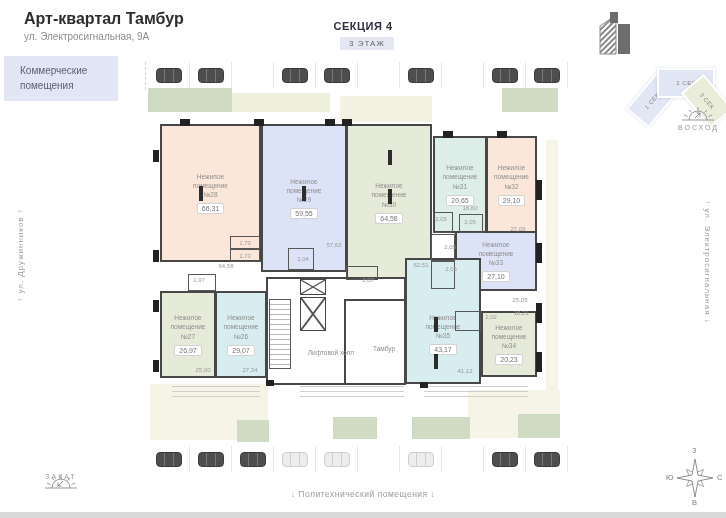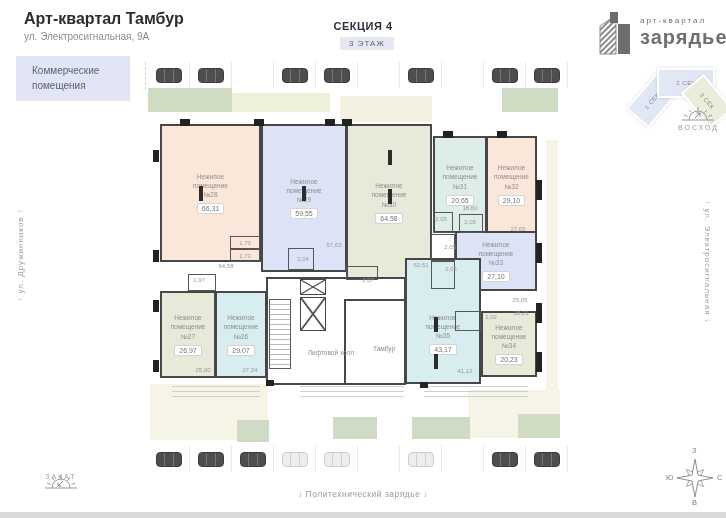--- a/index.html
+++ b/index.html
@@ -2,21 +2,21 @@
 <html><head>
 <meta charset="utf-8">
 <style>
   html,body{margin:0;padding:0;}
   body{width:726px;height:518px;position:relative;overflow:hidden;background:#fff;
        font-family:"Liberation Sans",sans-serif;}
   .abs{position:absolute;}
   
   #page-title{left:24px;top:10px;font-size:16px;font-weight:bold;color:#2d2d2d;}
   #page-subtitle{left:24px;top:31px;font-size:10px;color:#8d8d8d;}
-  #commercial-badge{left:16px;top:56px;width:98px;background:#e2e6f4;color:#5b6074;
+  #commercial-badge{left:4px;top:56px;width:98px;background:#e2e6f4;color:#5b6074;
        font-size:10px;line-height:1.45;padding:8px 0 8px 16px;}
   #section-title{left:300px;top:20px;width:126px;text-align:center;font-size:11px;
        font-weight:bold;color:#2e2e40;letter-spacing:.5px;}
   #floor-badge{left:340px;top:37px;background:#e5e8f2;color:#60646f;font-size:8px;
        padding:2px 9px;letter-spacing:1px;}
   
   #logo{left:596px;top:10px;width:122px;height:48px;}
   #logo-text{position:absolute;left:44px;top:6px;color:#6f6f6f;}
   #logo-top{font-size:8px;letter-spacing:2px;}
   #logo-bottom{font-size:20px;font-weight:bold;letter-spacing:1px;margin-top:1px;}
@@ -90,24 +90,20 @@
     <defs>
       <pattern id="st" width="4" height="4" patternUnits="userSpaceOnUse" patternTransform="rotate(45)">
         <rect width="4" height="4" fill="#fff"></rect>
           <rect width="2" height="4" fill="#8a8a8a"></rect>
       </pattern>
     </defs>
     <polygon points="4,16 20,5 20,44 4,44" fill="url(#st)" stroke="#8a8a8a" stroke-width="1"></polygon>
     <rect x="22" y="14" width="12" height="30" fill="#6d6d6d"></rect>
     <rect x="14" y="2" width="8" height="11" fill="#6d6d6d"></rect>
   </svg>
-  <div id="logo-text">
-    <div id="logo-top">арт-квартал</div>
-    <div id="logo-bottom">зарядье</div>
-  </div>
 </div>
 
 <div id="picker">
     <div class="sec sec1" style="">1 СЕК</div>
     <div class="sec sec2" style="">2 СЕК</div>
     <div class="sec sec3 active" style="">3 СЕК</div>
   </div>
 
 <svg class="abs" style="left:681px;top:104px;" width="34" height="20">
   <line x1="1" y1="16" x2="33" y2="16" stroke="#999" stroke-width="1"></line>
@@ -127,21 +123,21 @@
   <line x1="8" y1="6" x2="10.5" y2="8.5" stroke="#999"></line>
   <line x1="26" y1="6" x2="23.5" y2="8.5" stroke="#999"></line>
   <line x1="3" y1="11" x2="6.5" y2="12.5" stroke="#999"></line>
   <line x1="31" y1="11" x2="27.5" y2="12.5" stroke="#999"></line>
   <path d="M19 9 L14 14 M14 14 v-3.5 M14 14 h3.5" fill="none" stroke="#888"></path>
 </svg>
 <div class="abs sun-label" id="sunset">ЗАКАТ</div>
 
 <div class="vstreet" id="street-left">↑  ул. Дружинников  ↑</div>
 <div class="vstreet" id="street-right">↑  ул. Электросигнальная  ↓</div>
-<div class="abs" id="landmark-bottom">↓ Политехнический зарядье ↓</div>
+<div class="abs" id="landmark-bottom">↓ Политехнический помещения ↓</div>
 
 <div class="abs" id="compass">
   <svg width="58" height="60">
     <polygon points="37.5,21.5 34,30 37.5,38.5 29,35 20.5,38.5 24,30 20.5,21.5 29,25" fill="#fff" stroke="#a5a5a5" stroke-width="1"></polygon>
     <polygon points="29,11 32,27 47,30 32,33 29,49 26,33 11,30 26,27" fill="#fff" stroke="#8f8f8f" stroke-width="1"></polygon>
   </svg>
   <div class="cletter" style="left:26px;top:-2px;">З</div>
   <div class="cletter" style="left:0px;top:25px;">Ю</div>
   <div class="cletter" style="left:51px;top:25px;">С</div>
   <div class="cletter" style="left:26px;top:50px;">В</div>

